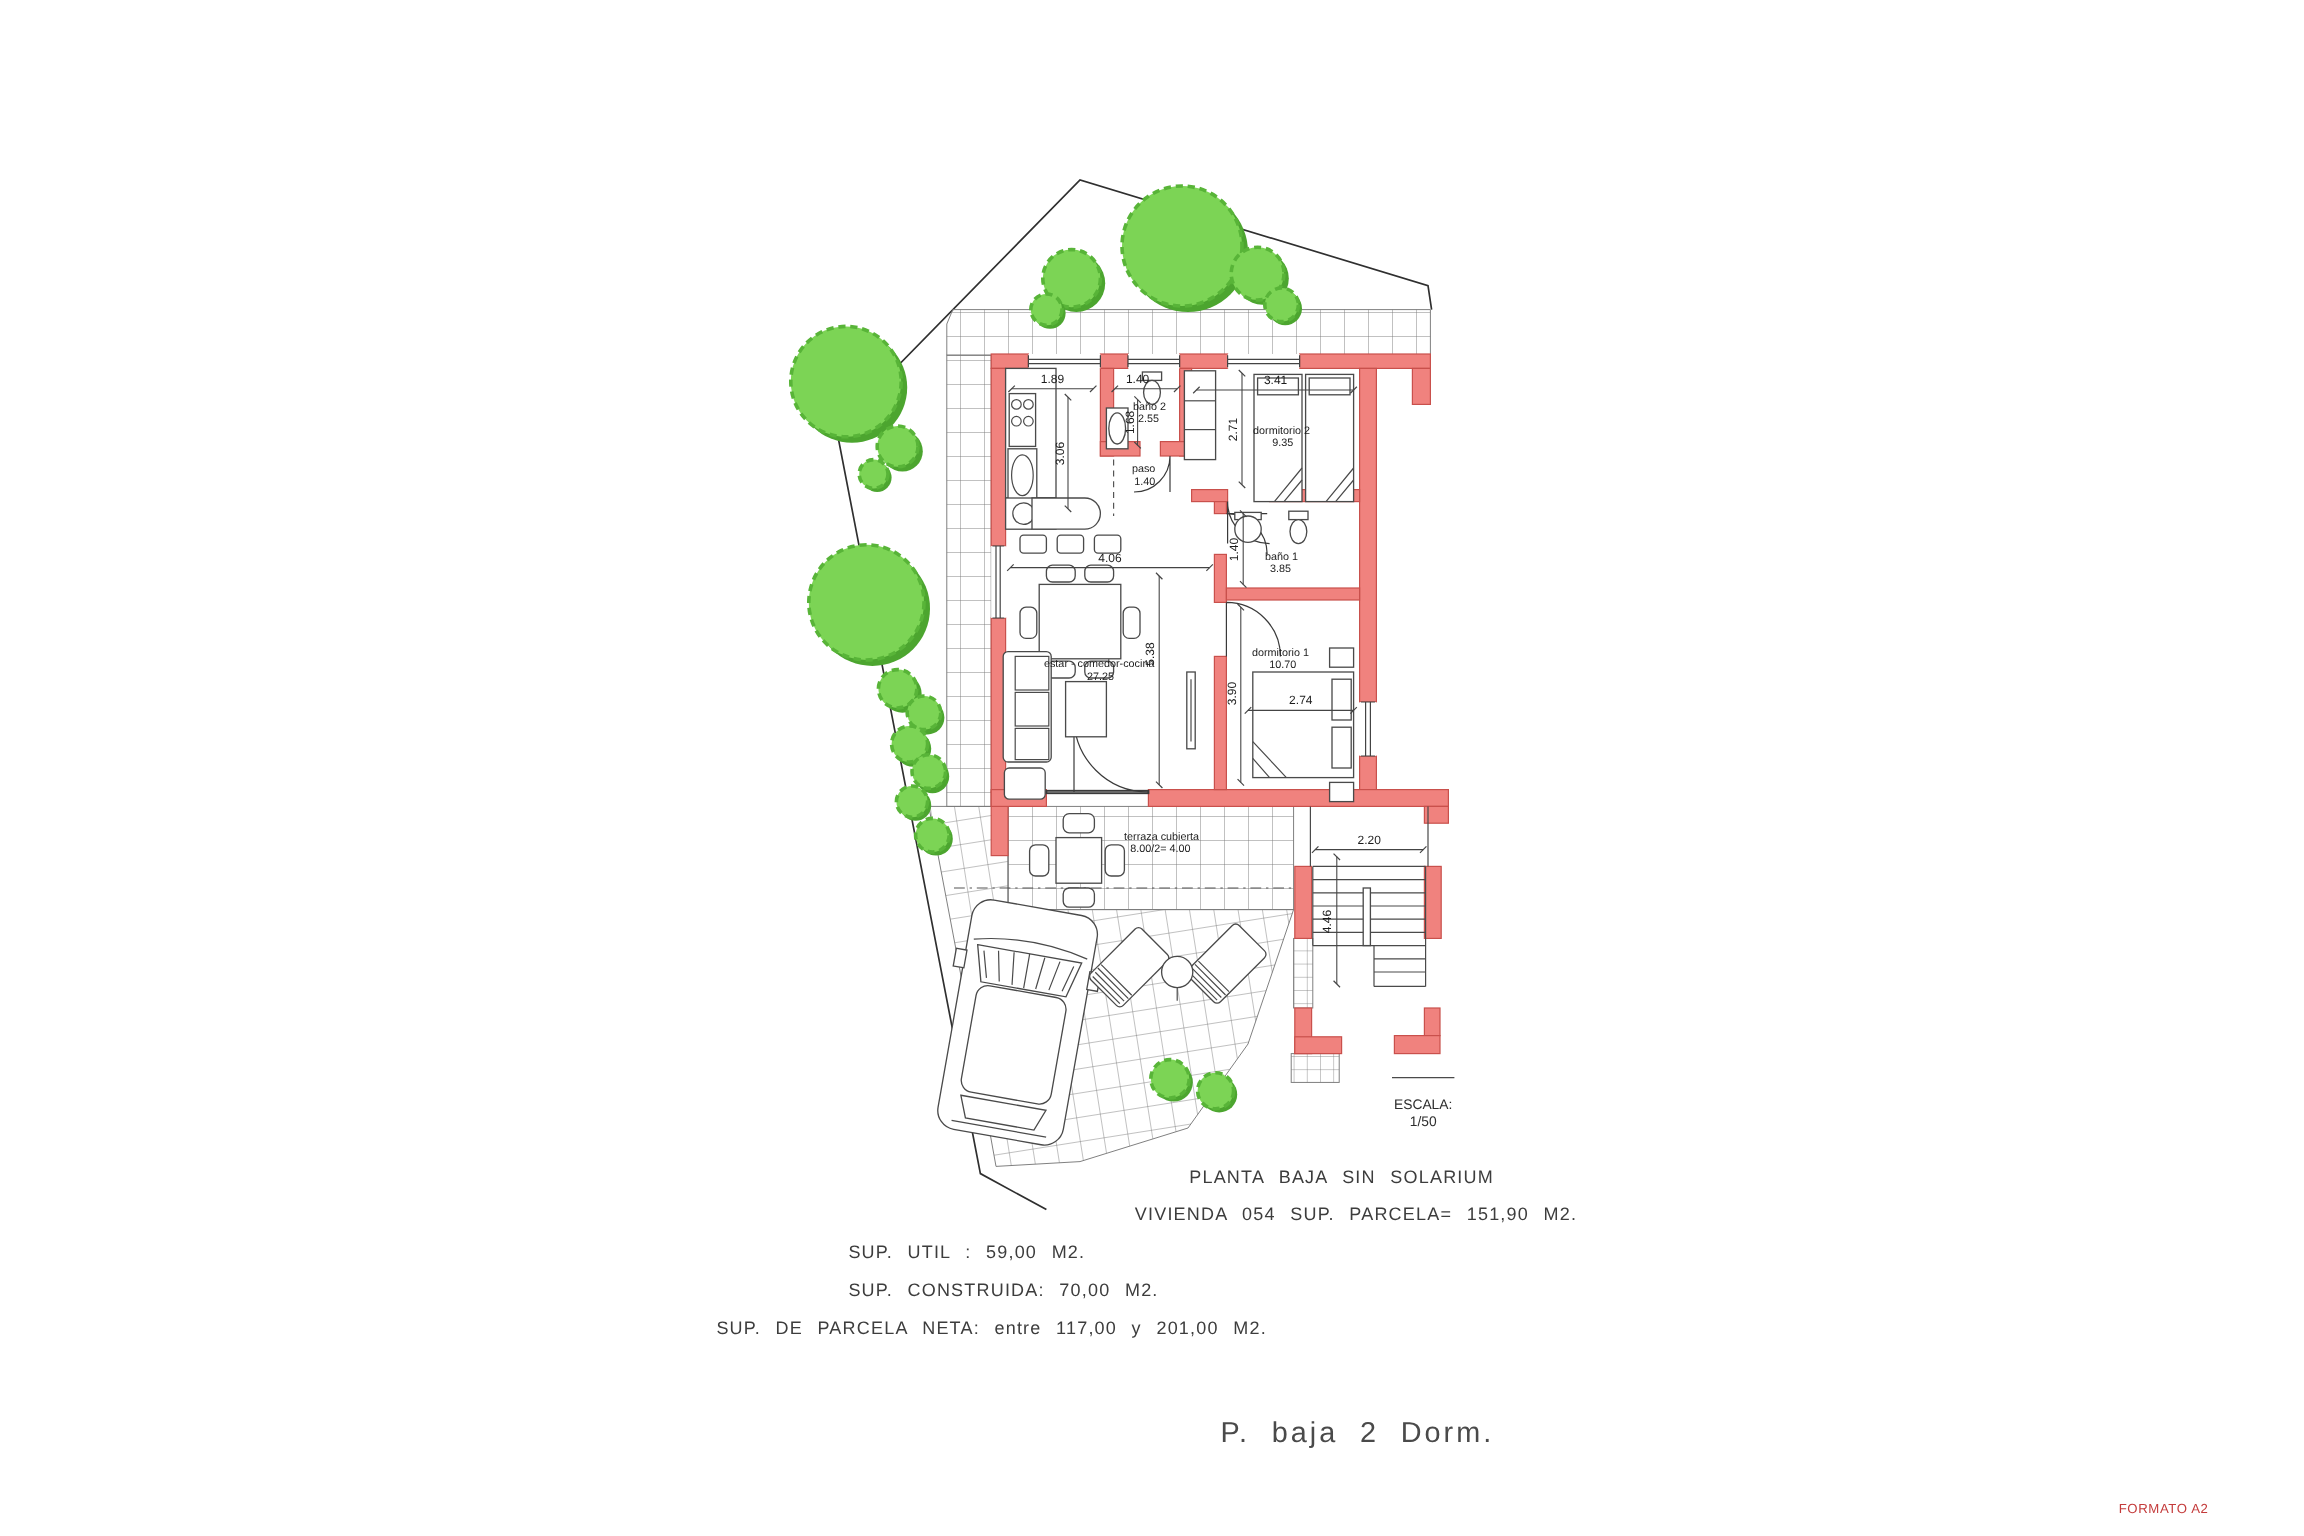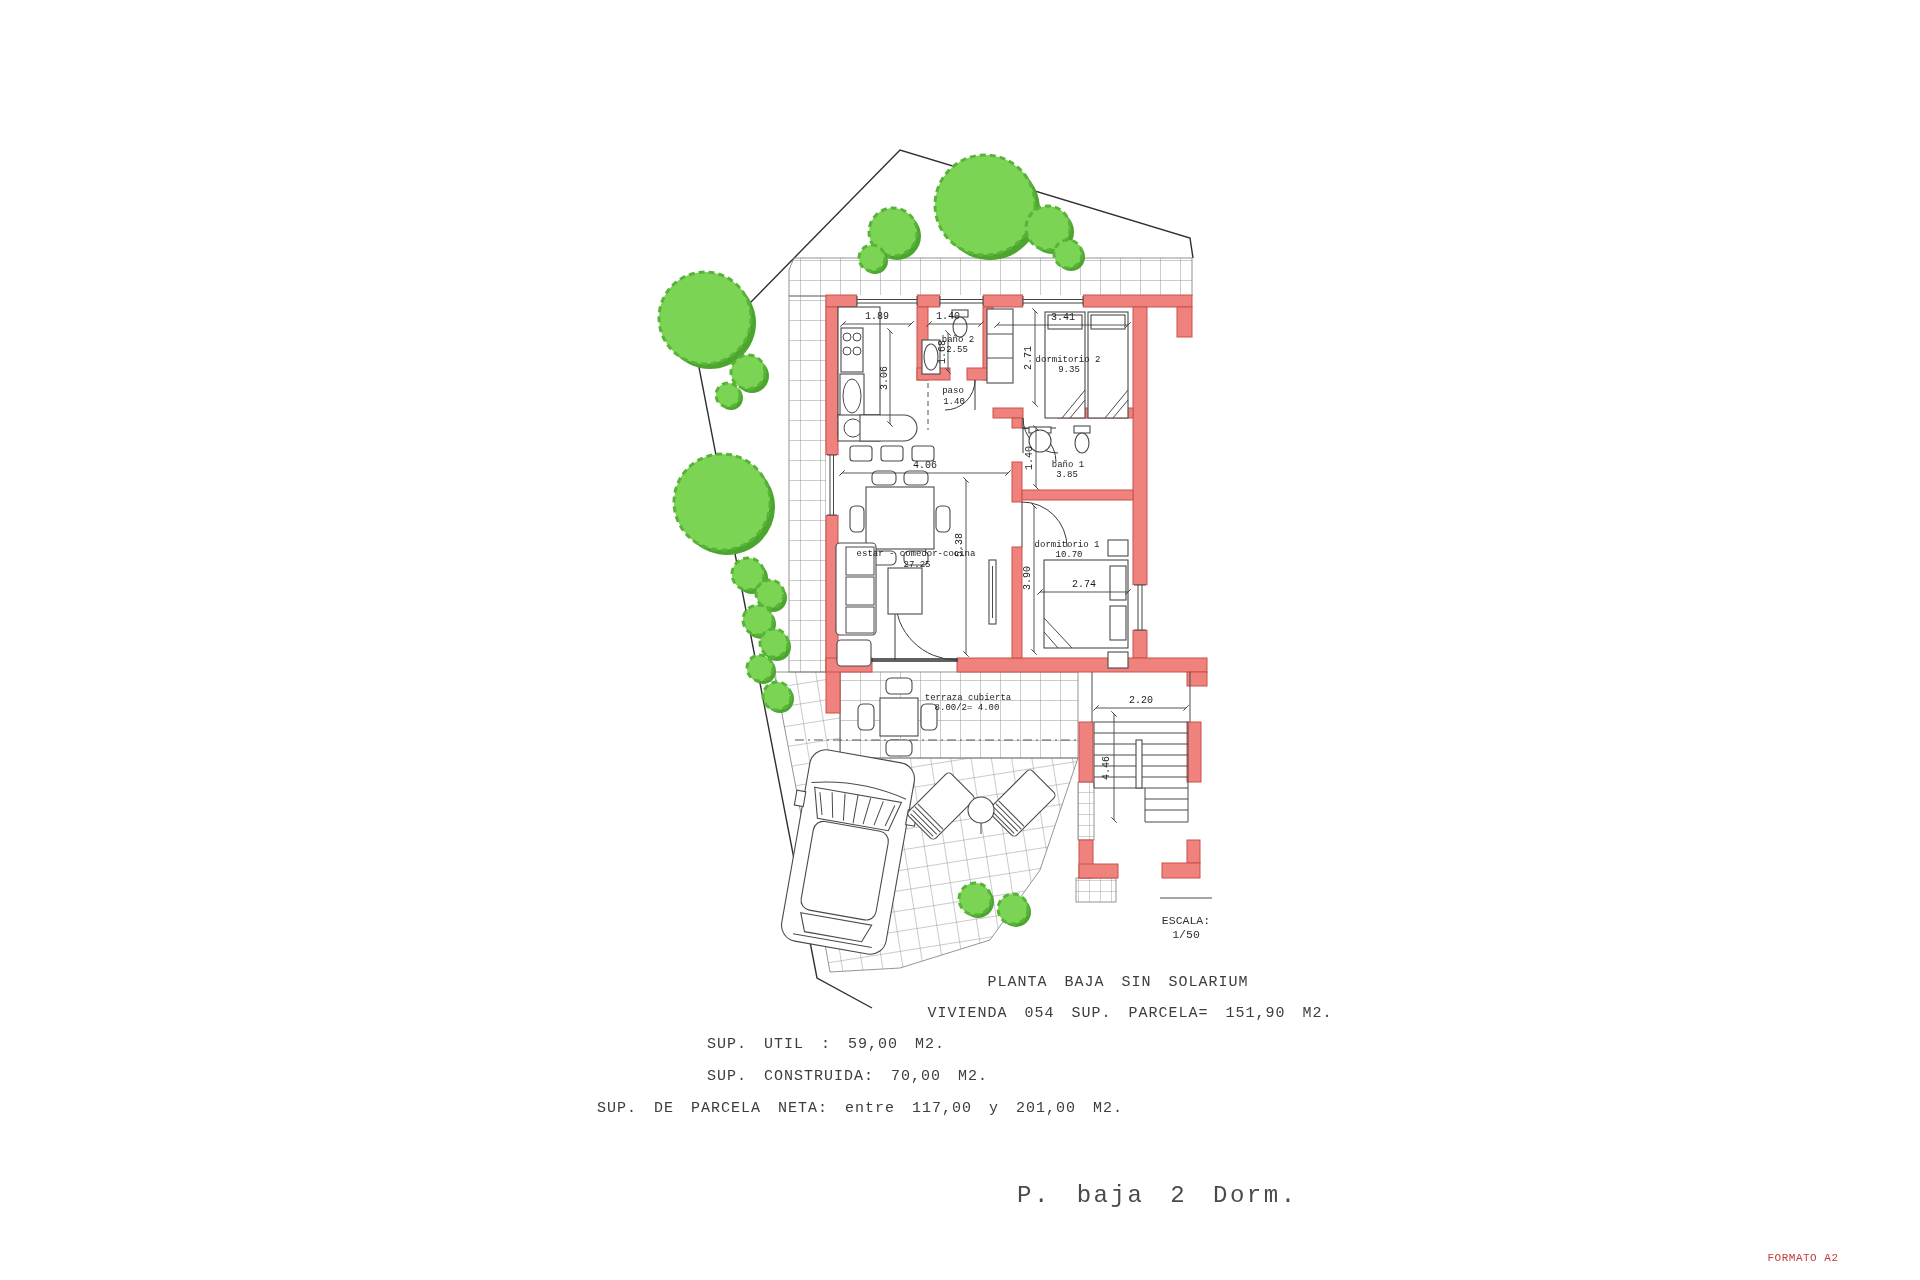--- a/index.html
+++ b/index.html
@@ -1,17 +1,17 @@
 <!DOCTYPE html>
 <html style="--wall: #F0827E; --wall-stroke: #C9504C; --tree: #7CD455; --tree-shadow: #4CA52F; --formato: #C43B3B;"><head>
 <meta charset="utf-8">
 <style>
   html,body{margin:0;padding:0;background:#ffffff;}
   #canvas{position:relative;width:1920px;height:1280px;background:#ffffff;overflow:hidden;
-          font-family:Liberation Mono, monospace;}
+          font-family:Liberation Sans, sans-serif;}
   svg{position:absolute;left:0;top:0;}
   
   .parcel{fill:none;stroke:#2f2f2f;stroke-width:1.4;}
   .grid{fill:url(#tiles);stroke:#7a7a7a;stroke-width:0.8;}
   .gridR{fill:url(#tilesR);stroke:#7a7a7a;stroke-width:0.8;}
   .gridS{fill:url(#tilesS);stroke:#7a7a7a;stroke-width:0.8;}
   .wall{fill:var(--wall,#F0827E);stroke:var(--wall-stroke,#C9504C);stroke-width:1;}
   .win{fill:#ffffff;stroke:none;}
   .winl{stroke:#444;stroke-width:1;fill:none;}
   .fur{fill:#ffffff;stroke:#4a4a4a;stroke-width:1.1;}

